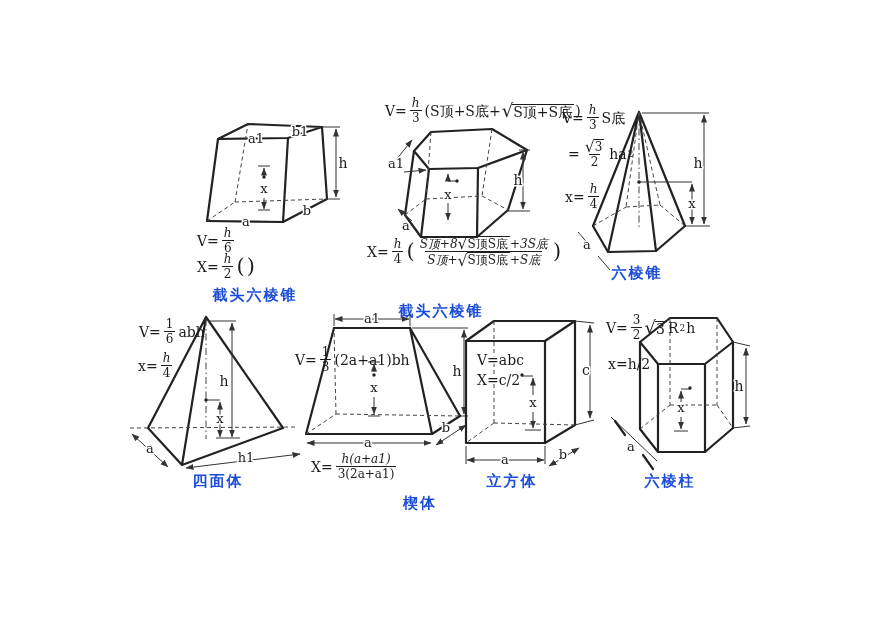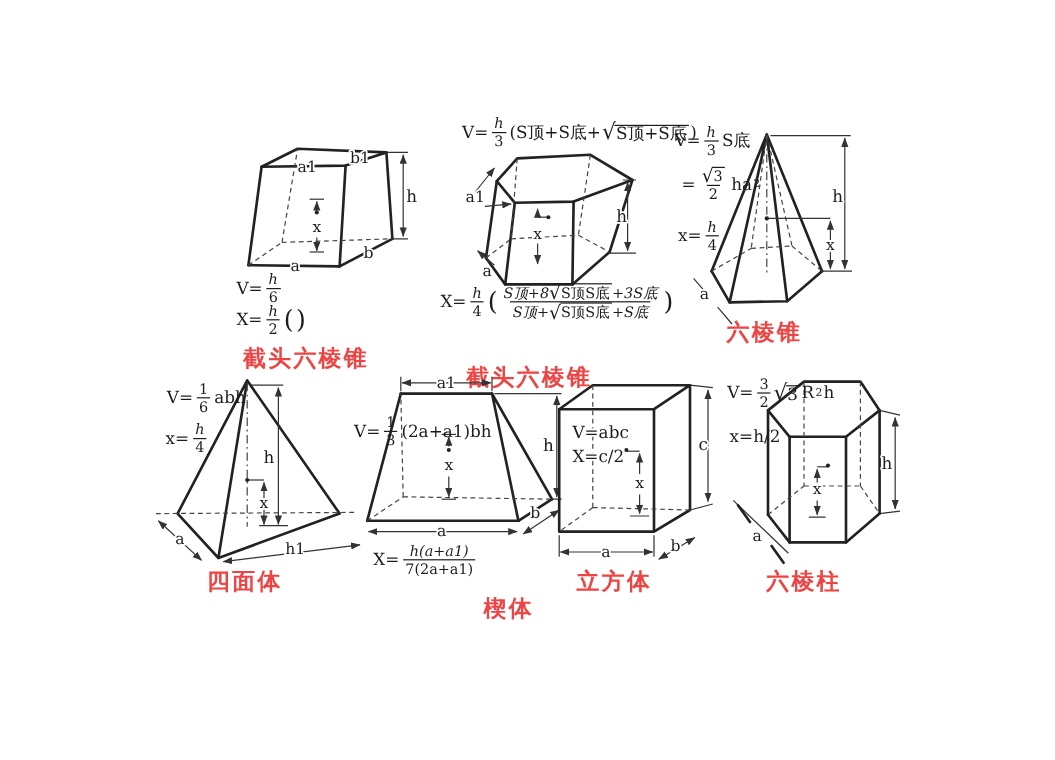--- a/index.html
+++ b/index.html
@@ -12,21 +12,21 @@
   .frac .num{padding:0 2px;}
   .frac .den{border-top:1px solid #1c1c1c;padding:0 2px;}
   .row{display:flex;align-items:flex-end;}
   .it{font-style:italic;}
   .sqrt{display:inline-flex;align-items:flex-end;}
   .rsign{font-size:1.3em;line-height:0.85;}
   .rbar{border-top:1px solid #1c1c1c;padding:0 2px 0 1px;margin-left:-1px;text-align:center;}
   .p1{font-size:21px;line-height:1;padding:0 1px;font-weight:400;}
   sup{font-size:9px;line-height:0;}
   .caption{position:absolute;transform:translateX(-50%);font-family:Liberation Serif, serif;
-           font-weight:bold;font-size:19px;letter-spacing:2px;color:#ef4444;white-space:nowrap;}
+           font-weight:bold;font-size:15px;letter-spacing:2px;color:#1d4ed8;white-space:nowrap;}
   .caption.inline{transform:none;}
   svg.fig{position:absolute;overflow:visible;}
   svg text{font-family:"DejaVu Serif","Liberation Serif",serif;font-size:13px;fill:#1c1c1c;
            paint-order:stroke fill;stroke:#fff;stroke-width:3px;stroke-linejoin:round;}
   svg text.big{font-size:14px;}
   .e2{stroke:#222;stroke-width:2.2;fill:none;stroke-linecap:round;stroke-linejoin:round;}
   .e1{stroke:#333;stroke-width:1;fill:none;}
   .ed{stroke:#444;stroke-width:1;fill:none;stroke-dasharray:4 3;}
   .edd{stroke:#444;stroke-width:1;fill:none;stroke-dasharray:7 3 1.5 3;}
   .dot{fill:#222;}
@@ -224,21 +224,21 @@
       </span>
     <span class="t">abh</span>
   </div>
   <div class="formula" style="left:137px;top:351px">
     <span class="t">x=</span>
     <span class="frac">
         <span class="num it">h</span>
         <span class="den">4</span>
       </span>
   </div>
-  <div class="caption" style="left:204px;top:472px">四面体</div>
+  <div class="caption" style="left:218px;top:472px">四面体</div>
 
   <svg class="fig" style="left:298px;top:308px" width="175" height="152" viewBox="0 0 175 152">
     <g>
       <path class="e2" d="M36,20 L112,20"></path>
       <path class="e2" d="M8,126 L134,126 L162,108"></path>
       <path class="e2" d="M8,126 L36,20 M134,126 L112,20 M162,108 L112,20"></path>
       <path class="ed" d="M8,126 L38,106 M38,106 L162,108 M38,106 L36,20"></path>
       <path class="e1" d="M36,18 L36,6 M112,18 L112,6"></path>
       <line class="e1" x1="37" y1="11" x2="111" y2="11" marker-start="url(#ar)" marker-end="url(#ar)"></line>
       <path class="e1" d="M114,20 L170,20 M163,108 L170,108"></path>
@@ -263,21 +263,21 @@
     <span class="frac">
         <span class="num">1</span>
         <span class="den">3</span>
       </span>
     <span class="t">(2a+a1)bh</span>
   </div>
   <div class="formula" style="left:310px;top:452px">
     <span class="t">X=</span>
     <span class="frac">
         <span class="num it">h(a+a1)</span>
-        <span class="den">7(2a+a1)</span>
+        <span class="den">3(2a+a1)</span>
       </span>
   </div>
   <div class="caption inline" style="left:403px;top:494px">楔体</div>
 
   <svg class="fig" style="left:455px;top:308px" width="165" height="165" viewBox="0 0 165 165">
     <g>
       <path class="e2" d="M11,33 L90,33 L90,135 L11,135 Z"></path>
       <path class="e2" d="M11,33 L39,13 L120,13 L90,33"></path>
       <path class="e2" d="M120,13 L120,117 L90,135"></path>
       <path class="ed" d="M39,13 L39,115 M39,115 L120,117 M39,115 L11,135"></path>

